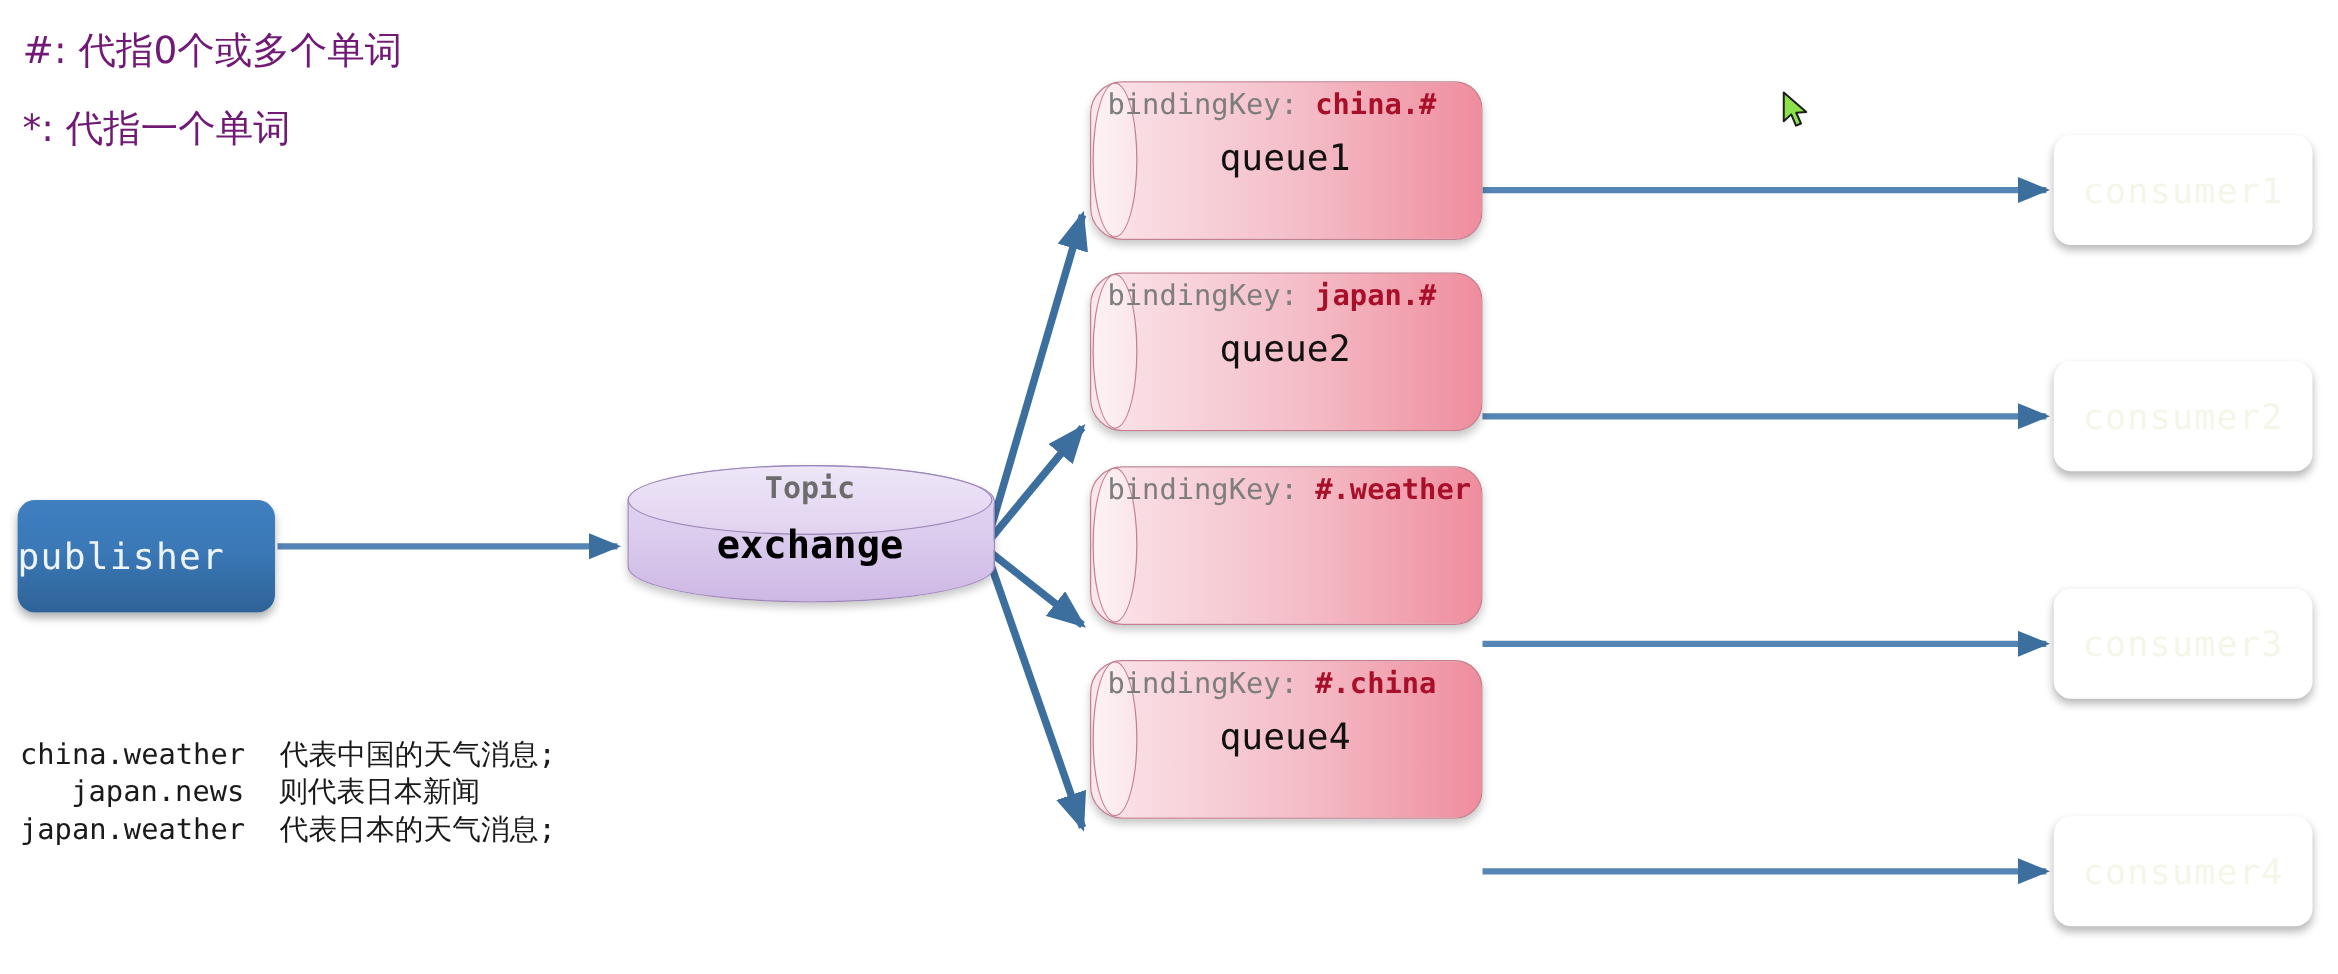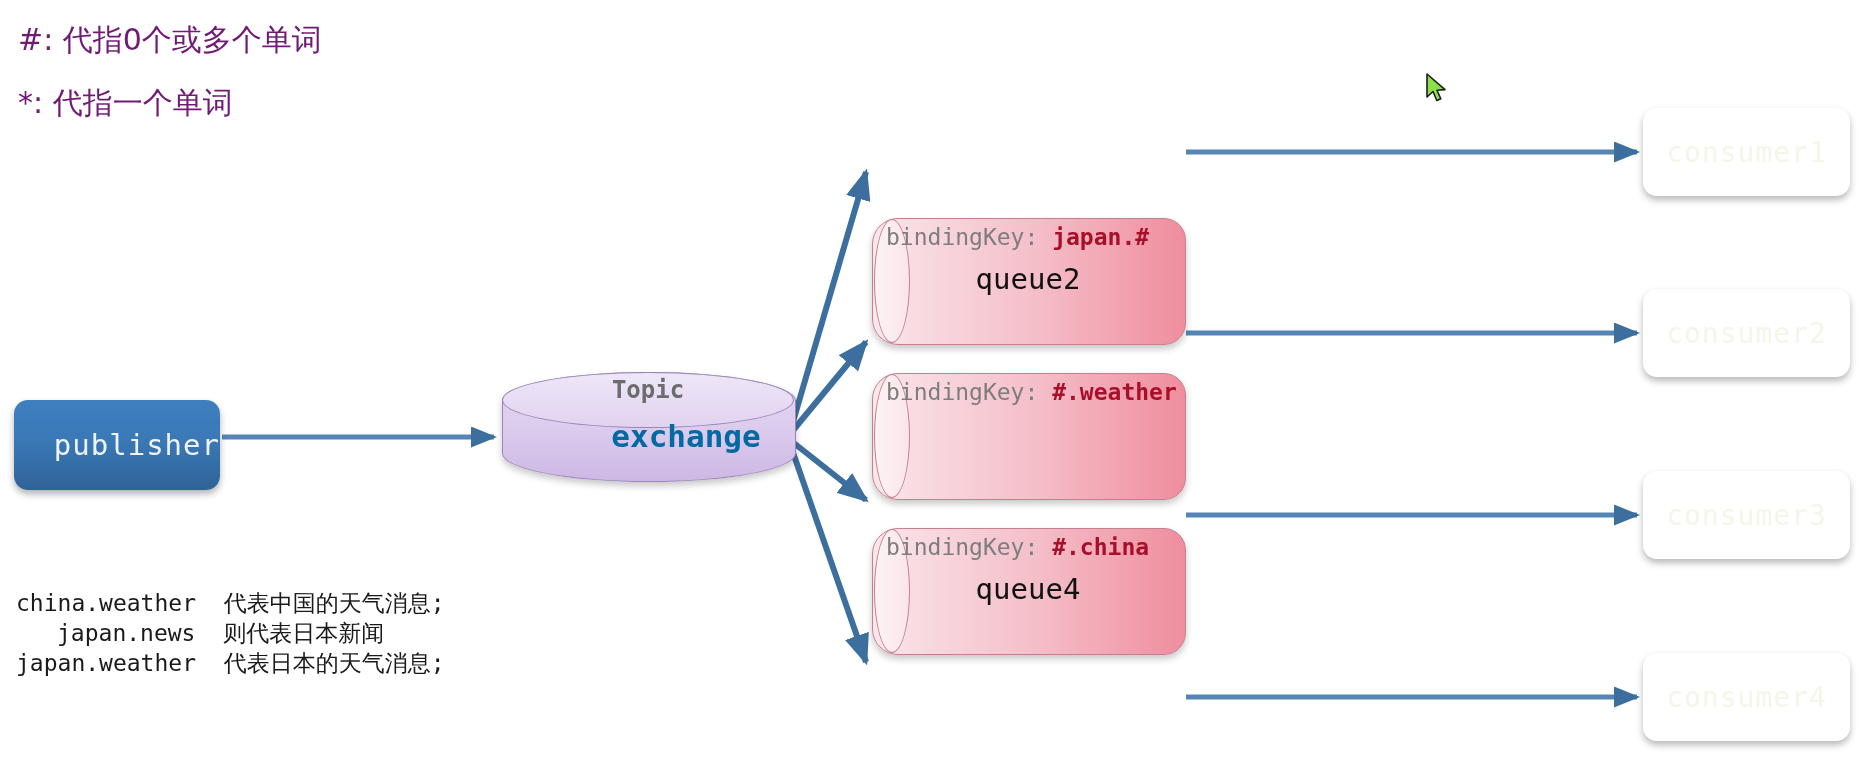--- a/index.html
+++ b/index.html
@@ -46,21 +46,21 @@
     position: absolute;
     left: 14px;
     top: 400px;
     width: 206px;
     height: 90px;
     border-radius: 14px;
     background: linear-gradient(to bottom, #3f7fc0 0%, #3a78b6 45%, #2f6398 100%);
     box-shadow: 0 4px 7px rgba(0,0,0,0.30);
     display: flex;
     align-items: center;
-    justify-content: flex-end;
+    justify-content: flex-start;
   }
   #publisher-node .node-label {
     color: #eef4fb;
     font-size: 29px;
     letter-spacing: 1px;
     white-space: pre;
   }
 
   
   #exchange-node {
@@ -99,24 +99,23 @@
     color: #6c6c6c;
     font-size: 24px;
     white-space: pre;
   }
   #exchange-name {
     position: absolute;
     left: 0;
     top: 46px;
     width: 292px;
     text-align: center;
-    color: #0369a1;
+    color: #000000;
     font-size: 31px;
     white-space: pre;
-    padding-left: 38px;
   }
 
   
   .queue-node {
     position: absolute;
     left: 872px;
     width: 312px;
     height: 125px;
   }
   .queue-body {
@@ -237,20 +236,26 @@
     <span class="node-label">publisher</span>
   </div>
 
   <div id="exchange-node">
     <div id="exchange-body"></div>
     <div id="exchange-top-ellipse"></div>
     <div id="exchange-kind">Topic</div>
     <div id="exchange-name">exchange</div>
   </div>
 
+  <div class="queue-node" style="top:65px">
+    <div class="queue-body"></div>
+    <div class="queue-cap"></div>
+    <div class="queue-binding"><span>bindingKey: </span><span class="bk-value">china.#</span></div>
+    <div class="queue-name">queue1</div>
+  </div>
 
   <div class="queue-node" style="top:218px">
     <div class="queue-body"></div>
     <div class="queue-cap"></div>
     <div class="queue-binding"><span>bindingKey: </span><span class="bk-value">japan.#</span></div>
     <div class="queue-name">queue2</div>
   </div>
 
   <div class="queue-node" style="top:373px">
     <div class="queue-body"></div>

